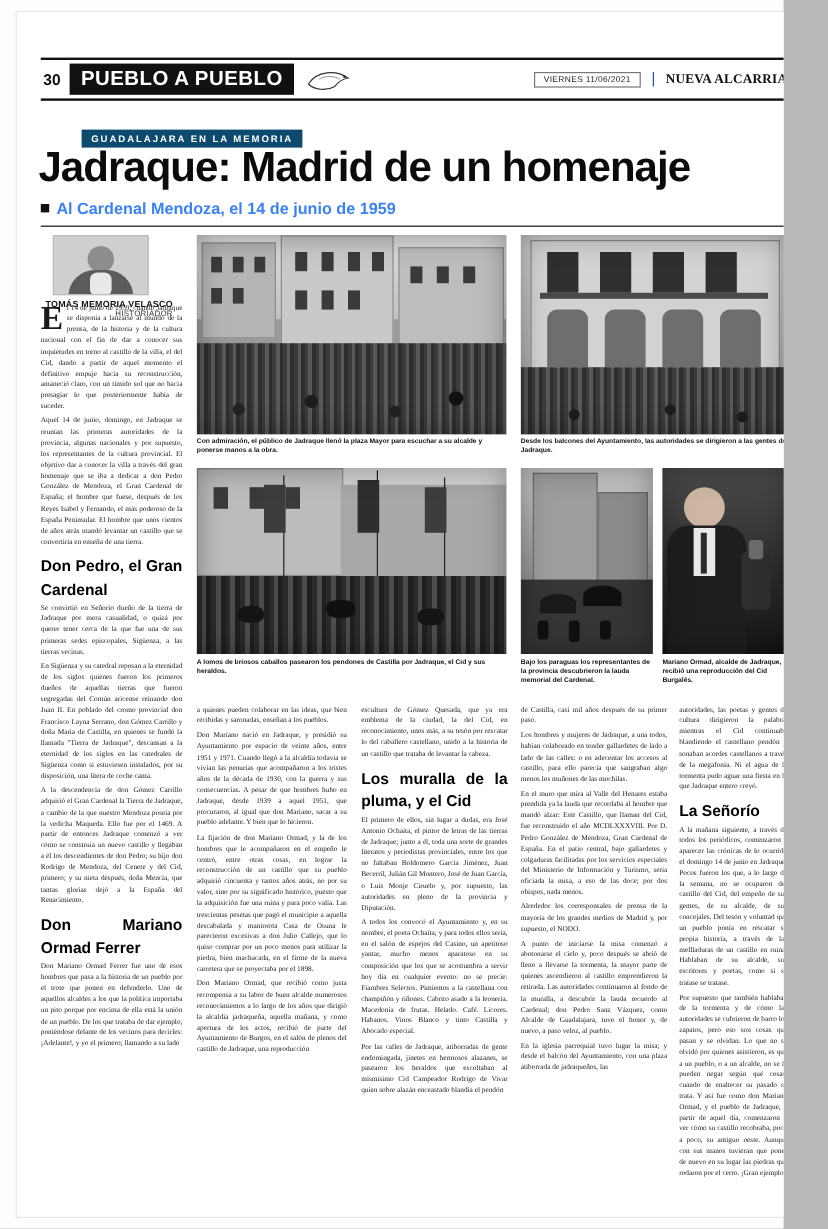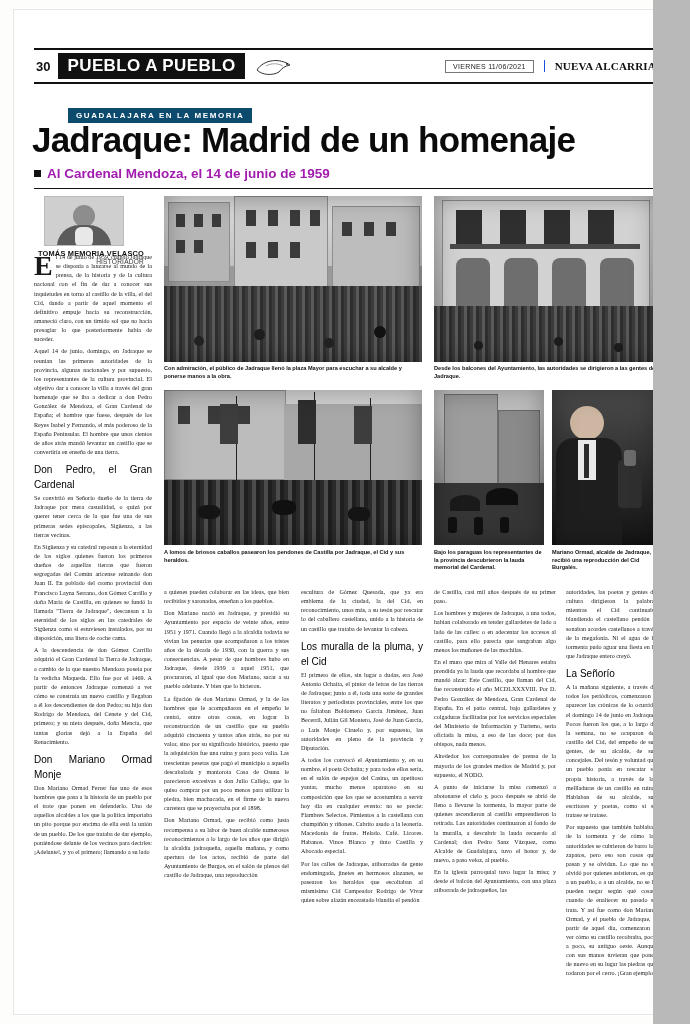--- a/index.html
+++ b/index.html
@@ -48,21 +48,21 @@
     font-size:8px;font-weight:bold;letter-spacing:1.6px;padding:3px 8px 3px 8px;margin-left:34px;
   }
   .headline{
     position:absolute;left:18px;top:112px;width:630px;
     font-family:"Liberation Sans", sans-serif;font-weight:bold;
     font-size:35px;line-height:1.03;color:#0b0b0b;letter-spacing:-.8px;
   }
   .subhead{
     position:absolute;left:20px;top:156px;width:630px;
     font-family:"Liberation Sans", sans-serif;font-weight:bold;font-size:13.5px;
-    color:#a21caf;display:flex;align-items:center;gap:6px;
+    color:#3b82f6;display:flex;align-items:center;gap:6px;
   }
   .sq{display:inline-block;width:7px;height:7px;background:#111;}
   .hr-under{
     position:absolute;left:20px;top:178px;width:622px;height:1px;background:#111;
   }
   
   .author-box{position:absolute;left:20px;top:186px;width:110px;}
   .author-photo{
     width:78px;height:48px;background:#cfcfcf;position:relative;overflow:hidden;
     margin-left:10px;border:1px solid #bbb;
@@ -87,22 +87,22 @@
     font-family:"Liberation Sans", sans-serif;font-size:6.6px;text-align:right;
     color:#333;line-height:1.3;letter-spacing:.2px;
   }
   
   .col{
     position:absolute;font-size:6.1px;line-height:1.5;color:#1a1a1a;
     text-align:justify;font-family:"Liberation Serif", serif;
   }
   .col p{margin:0 0 3px 0;}
   .col h4{
-    font-family:"Liberation Sans", sans-serif;font-size:10px;margin:5px 0 2px 0;
-    color:#000;font-weight:normal;
+    font-family:"Liberation Sans", sans-serif;font-size:13px;margin:5px 0 2px 0;
+    color:#000;font-weight:bold;
   }
   .dropcap::first-letter{
     float:left;font-size:28px;line-height:22px;font-weight:bold;
     padding:2px 3px 0 0;font-family:"Liberation Serif", serif;
   }
   
   #col1{left:20px;top:243px;width:118px;}
   #col2{left:150px;top:578px;width:125px;}
   #col3{left:287px;top:578px;width:122px;}
   #col4{left:420px;top:578px;width:122px;}
@@ -278,21 +278,21 @@
   </div>
   <div class="cap" id="c5">Mariano Ormad, alcalde de Jadraque, recibió una reproducción del Cid Burgalés.</div>
 
   <div class="col" id="col1">
     <p class="dropcap">E l 14 de junio de 1959, cuando Jadraque se disponía a lanzarse al mundo de la prensa, de la historia y de la cultura nacional con el fin de dar a conocer sus inquietudes en torno al castillo de la villa, el del Cid, dando a partir de aquel momento el definitivo empuje hacia su reconstrucción, amaneció claro, con un tímido sol que no hacía presagiar lo que posteriormente había de suceder.</p>
     <p>Aquel 14 de junio, domingo, en Jadraque se reunían las primeras autoridades de la provincia, algunas nacionales y por supuesto, los representantes de la cultura provincial. El objetivo dar a conocer la villa a través del gran homenaje que se iba a dedicar a don Pedro González de Mendoza, el Gran Cardenal de España; el hombre que fuese, después de los Reyes Isabel y Fernando, el más poderoso de la España Peninsular. El hombre que unos cientos de años atrás mandó levantar un castillo que se convertiría en enseña de una tierra.</p>
     <h4>Don Pedro, el Gran Cardenal</h4>
     <p>Se convirtió en Señorío dueño de la tierra de Jadraque por mera casualidad, o quizá por querer tener cerca de la que fue una de sus primeras sedes episcopales, Sigüenza, a las tierras vecinas.</p>
     <p>En Sigüenza y su catedral reposan a la eternidad de los siglos quienes fueron los primeros dueños de aquellas tierras que fueron segregadas del Común aricense reinando don Juan II. En poblado del cromo provincial don Francisco Layna Serrano, don Gómez Carrillo y doña María de Castilla, en quienes se fundó la llamada "Tierra de Jadraque", descansan a la eternidad de los siglos en las catedrales de Sigüenza como si estuviesen instalados, por su disposición, una litera de coche cama.</p>
     <p>A la descendencia de don Gómez Carrillo adquirió el Gran Cardenal la Tierra de Jadraque, a cambio de la que nuestro Mendoza poseía por la vedicha Maqueda. Ello fue por el 1469. A partir de entonces Jadraque comenzó a ver cómo se construía un nuevo castillo y llegaban a él los descendientes de don Pedro; su hijo don Rodrigo de Mendoza, del Cenete y del Cid, primero; y su nieta después, doña Mencía, que tantas glorias dejó a la España del Renacimiento.</p>
-    <h4>Don Mariano Ormad Monje</h4>
+    <h4>Don Mariano Ormad Ferrer</h4>
     <p>Don Mariano Ormad Ferrer fue uno de esos hombres que pasa a la historia de un pueblo por el trote que ponen en defenderlo. Uno de aquellos alcaldes a los que la política importaba un pito porque por encima de ella está la unión de un pueblo. De los que trataba de dar ejemplo, poniéndose delante de los vecinos para decirles: ¡Adelante!, y yo el primero; llamando a su lado</p>
   </div>
 
   <div class="col" id="col2">
     <p>a quienes pueden colaborar en las ideas, que bien recibidas y saronadas, enseñan a los pueblos.</p>
     <p>Don Mariano nació en Jadraque, y presidió su Ayuntamiento por espacio de veinte años, entre 1951 y 1971. Cuando llegó a la alcaldía todavía se vivían las penurias que acompañaron a los tristes años de la década de 1930, con la guerra y sus consecuencias. A pesar de que hombres hubo en Jadraque, desde 1939 a aquel 1951, que procuraron, al igual que don Mariano, sacar a su pueblo adelante. Y bien que lo hicieron.</p>
     <p>La fijación de don Mariano Ormad, y la de los hombres que le acompañaron en el empeño le centró, entre otras cosas, en lograr la reconstrucción de un castillo que su pueblo adquirió cincuenta y tantos años atrás, no por su valor, sino por su significado histórico, puesto que la adquisición fue una ruina y para poco valía. Las trescientas pesetas que pagó el municipio a aquella descabalada y maniorota Casa de Osuna le parecieron excesivas a don Julio Callejo, que lo quiso comprar por un poco menos para utilizar la piedra, bien machacada, en el firme de la nueva carretera que se proyectaba por el 1898.</p>
     <p>Don Mariano Ormad, que recibió como justa recompensa a su labor de buen alcalde numerosos reconocimientos a lo largo de los años que dirigió la alcaldía jadraqueña, aquella mañana, y como apertura de los actos, recibió de parte del Ayuntamiento de Burgos, en el salón de plenos del castillo de Jadraque, una reproducción</p>
   </div>
 

